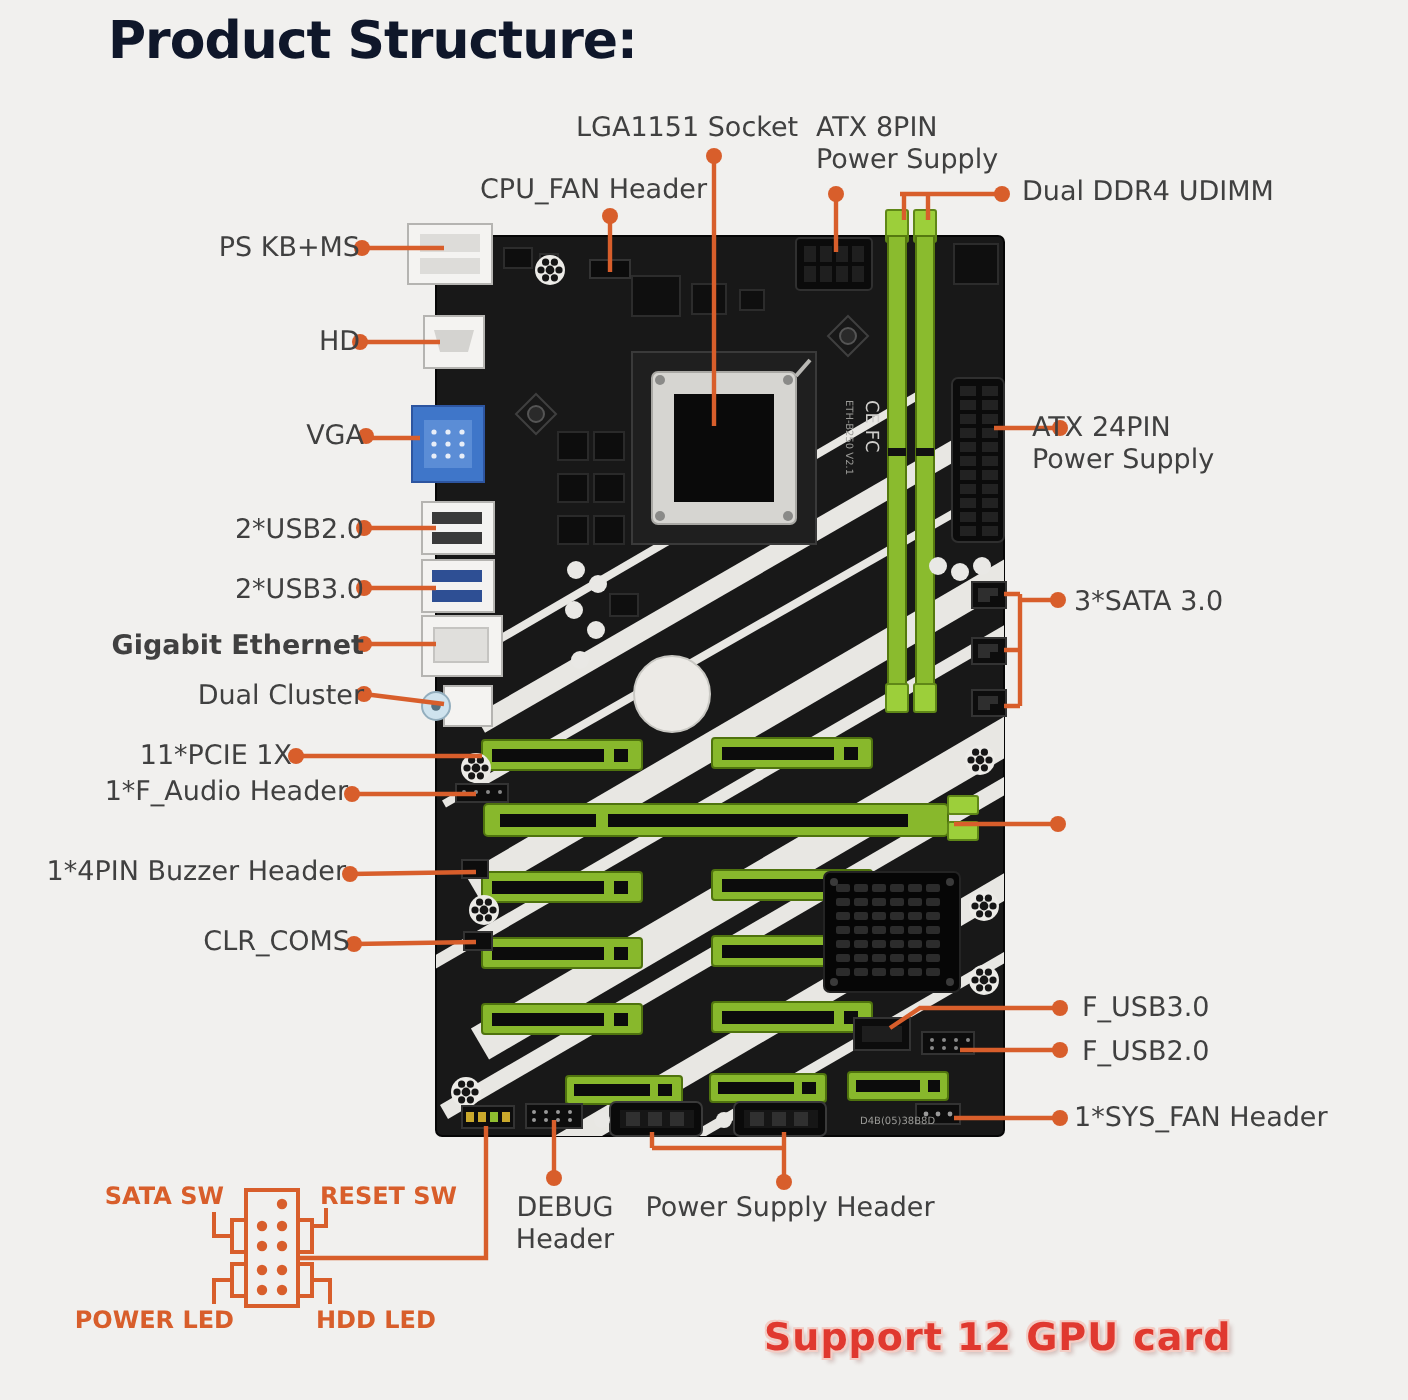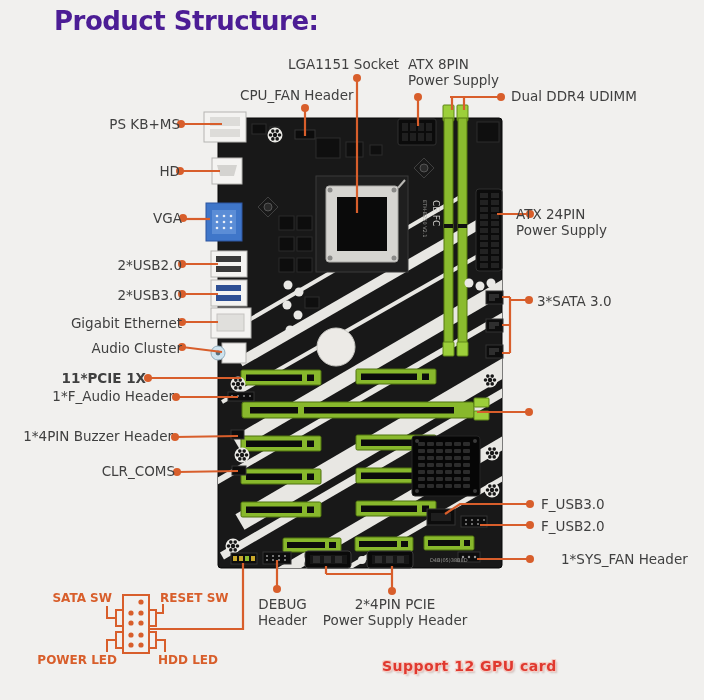--- a/index.html
+++ b/index.html
@@ -1,59 +1,59 @@
 <!DOCTYPE html>
 <html><head>
 <meta charset="utf-8">
 <style>
   html,body{margin:0;padding:0;}
   #stage{position:relative;width:704px;height:700px;background:#f1f0ee;overflow:hidden;
          font-family:"DejaVu Sans","Liberation Sans",sans-serif;}
   #board-svg{position:absolute;left:0;top:0;z-index:1;}
   .txt{position:absolute;z-index:2;}
-  #page-title{left:54px;top:6px;font-size:26px;font-weight:bold;color:#4c1d95;letter-spacing:-0.5px;}
+  #page-title{left:54px;top:6px;font-size:26px;font-weight:bold;color:#0f172a;letter-spacing:-0.5px;}
   .lbl{font-size:13.5px;color:#404040;line-height:16px;white-space:nowrap;}
   .lbl span{display:block;}
   .r{text-align:right;}
   .c{text-align:center;}
   
   #lbl-ps{right:524px;top:116px;}      
   #lbl-hd{right:524px;top:163px;}
   #lbl-vga{right:522px;top:210px;}
   #lbl-usb2{right:522px;top:257px;}
   #lbl-usb3{right:522px;top:287px;}
-  #lbl-lan{right:522px;top:315px;}
+  #lbl-lan{right:522px;top:315px;font-weight:bold;}
   #lbl-audio{right:522px;top:340px;}
-  #lbl-pcie1x{right:558px;top:370px;font-weight:bold;}
+  #lbl-pcie1x{right:558px;top:370px;}
   #lbl-faudio{right:530px;top:388px;}
   #lbl-buzzer{right:531px;top:428px;}
   #lbl-clr{right:529px;top:463px;}
   
   #lbl-lga{left:288px;top:56px;}
   #lbl-cpufan{left:240px;top:87px;}
   #lbl-atx8{left:408px;top:56px;}
   #lbl-ddr4{left:511px;top:88px;}
   
   #lbl-atx24{left:516px;top:206px;}
   #lbl-sata{left:537px;top:293px;}
   #lbl-pcie16{left:538px;top:402px;}
   #lbl-fusb3{left:541px;top:496px;}
   #lbl-fusb2{left:541px;top:518px;}
-  #lbl-sysfan{left:537px;top:551px;margin-left:24px;}
+  #lbl-sysfan{left:537px;top:551px;}
   
   #lbl-debug{left:240px;top:596px;width:85px;}
   #lbl-pciepwr{left:311px;top:596px;width:168px;}
   
   .fp{font-size:12px;font-weight:bold;color:#d85e2b;white-space:nowrap;}
   #fp-powersw{right:592px;top:591px;}  
   #fp-resetsw{left:160px;top:591px;}
   #fp-powerled{right:587px;top:653px;}
   #fp-hddled{left:158px;top:653px;}
   
-  #support-note{left:382px;top:658px;font-size:14px;font-weight:bold;color:#e0392f;letter-spacing:0.5px;
+  #support-note{left:382px;top:658px;font-size:19px;font-weight:bold;color:#e0392f;letter-spacing:0.5px;
     text-shadow:1px 1px 0 #f3cdc5,-1px -1px 0 #f3cdc5,1px -1px 0 #f3cdc5,-1px 1px 0 #f3cdc5,2px 2px 2px rgba(120,40,30,.25);}
 </style>
 </head>
 <body>
 
 <div id="stage">
 
 <svg id="board-svg" width="704" height="700" viewBox="0 0 704 700">
   <defs>
     <clipPath id="pcb-clip">
@@ -572,21 +572,21 @@
 
 <div id="page-title" class="txt">Product Structure:</div>
 
 <div id="lbl-ps" class="txt lbl r">PS KB+MS</div>
 <div id="lbl-hd" class="txt lbl r">HD</div>
 <div id="lbl-vga" class="txt lbl r">VGA</div>
 <div id="lbl-usb2" class="txt lbl r">2*USB2.0</div>
 <div id="lbl-usb3" class="txt lbl r">2*USB3.0</div>
 <div id="lbl-lan" class="txt lbl r">Gigabit Ethernet</div>
 <div id="lbl-audio" class="txt lbl r">
-  <span>Audio Cluster</span>
+  <span>Dual Cluster</span>
 </div>
 <div id="lbl-pcie1x" class="txt lbl r">11*PCIE 1X</div>
 <div id="lbl-faudio" class="txt lbl r">1*F_Audio Header</div>
 <div id="lbl-buzzer" class="txt lbl r">1*4PIN Buzzer Header</div>
 <div id="lbl-clr" class="txt lbl r">CLR_COMS</div>
 
 <div id="lbl-cpufan" class="txt lbl">CPU_FAN Header</div>
 <div id="lbl-lga" class="txt lbl">LGA1151 Socket</div>
 <div id="lbl-atx8" class="txt lbl">
   <span>ATX 8PIN</span>
@@ -601,21 +601,20 @@
 <div id="lbl-sata" class="txt lbl">3*SATA 3.0</div>
 <div id="lbl-fusb3" class="txt lbl">F_USB3.0</div>
 <div id="lbl-fusb2" class="txt lbl">F_USB2.0</div>
 <div id="lbl-sysfan" class="txt lbl">1*SYS_FAN Header</div>
 
 <div id="lbl-debug" class="txt lbl c">
   <span>DEBUG</span>
   <span>Header</span>
 </div>
 <div id="lbl-pciepwr" class="txt lbl c">
-  <span>2*4PIN PCIE</span>
   <span>Power Supply Header</span>
 </div>
 
 <div id="fp-powersw" class="txt fp">SATA SW</div>
 <div id="fp-resetsw" class="txt fp">RESET SW</div>
 <div id="fp-powerled" class="txt fp">POWER LED</div>
 <div id="fp-hddled" class="txt fp">HDD LED</div>
 
 <div id="support-note" class="txt">Support 12 GPU card</div>
 

